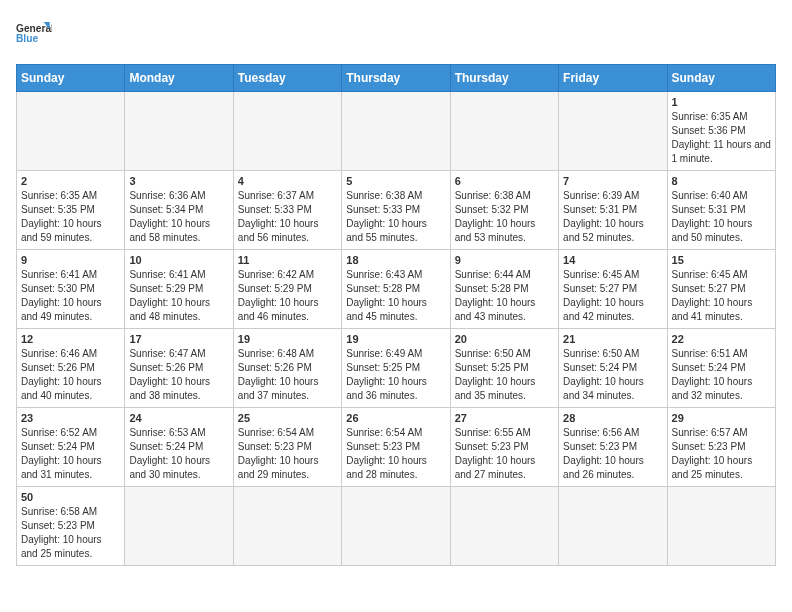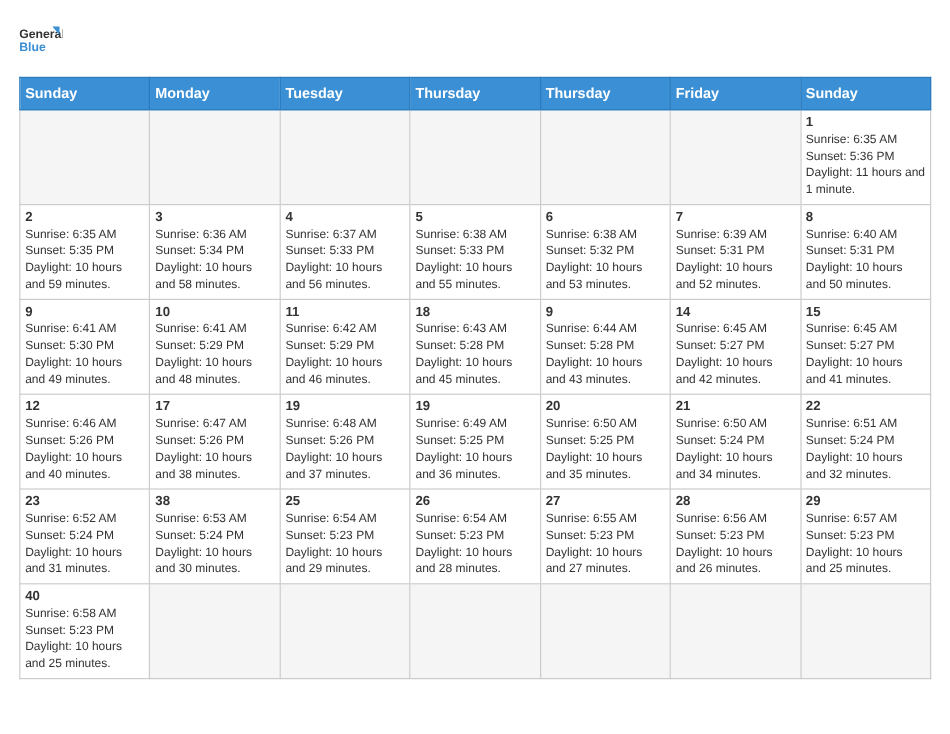--- a/index.html
+++ b/index.html
@@ -211,21 +211,21 @@
           <span class="day-number">22</span>
           <div class="day-info">Sunrise: 6:51 AM<br>Sunset: 5:24 PM<br>Daylight: 10 hours and 32 minutes.</div>
         </td>
       </tr>
       <tr>
         <td>
           <span class="day-number">23</span>
           <div class="day-info">Sunrise: 6:52 AM<br>Sunset: 5:24 PM<br>Daylight: 10 hours and 31 minutes.</div>
         </td>
         <td>
-          <span class="day-number">38</span>
+          <span class="day-number">24</span>
           <div class="day-info">Sunrise: 6:53 AM<br>Sunset: 5:24 PM<br>Daylight: 10 hours and 30 minutes.</div>
         </td>
         <td>
           <span class="day-number">25</span>
           <div class="day-info">Sunrise: 6:54 AM<br>Sunset: 5:23 PM<br>Daylight: 10 hours and 29 minutes.</div>
         </td>
         <td>
           <span class="day-number">26</span>
           <div class="day-info">Sunrise: 6:54 AM<br>Sunset: 5:23 PM<br>Daylight: 10 hours and 28 minutes.</div>
         </td>
@@ -237,21 +237,21 @@
           <span class="day-number">28</span>
           <div class="day-info">Sunrise: 6:56 AM<br>Sunset: 5:23 PM<br>Daylight: 10 hours and 26 minutes.</div>
         </td>
         <td>
           <span class="day-number">29</span>
           <div class="day-info">Sunrise: 6:57 AM<br>Sunset: 5:23 PM<br>Daylight: 10 hours and 25 minutes.</div>
         </td>
       </tr>
       <tr>
         <td>
-          <span class="day-number">40</span>
+          <span class="day-number">50</span>
           <div class="day-info">Sunrise: 6:58 AM<br>Sunset: 5:23 PM<br>Daylight: 10 hours and 25 minutes.</div>
         </td>
         <td class="empty shaded"></td>
         <td class="empty shaded"></td>
         <td class="empty shaded"></td>
         <td class="empty shaded"></td>
         <td class="empty shaded"></td>
         <td class="empty shaded"></td>
       </tr>
     </tbody>

